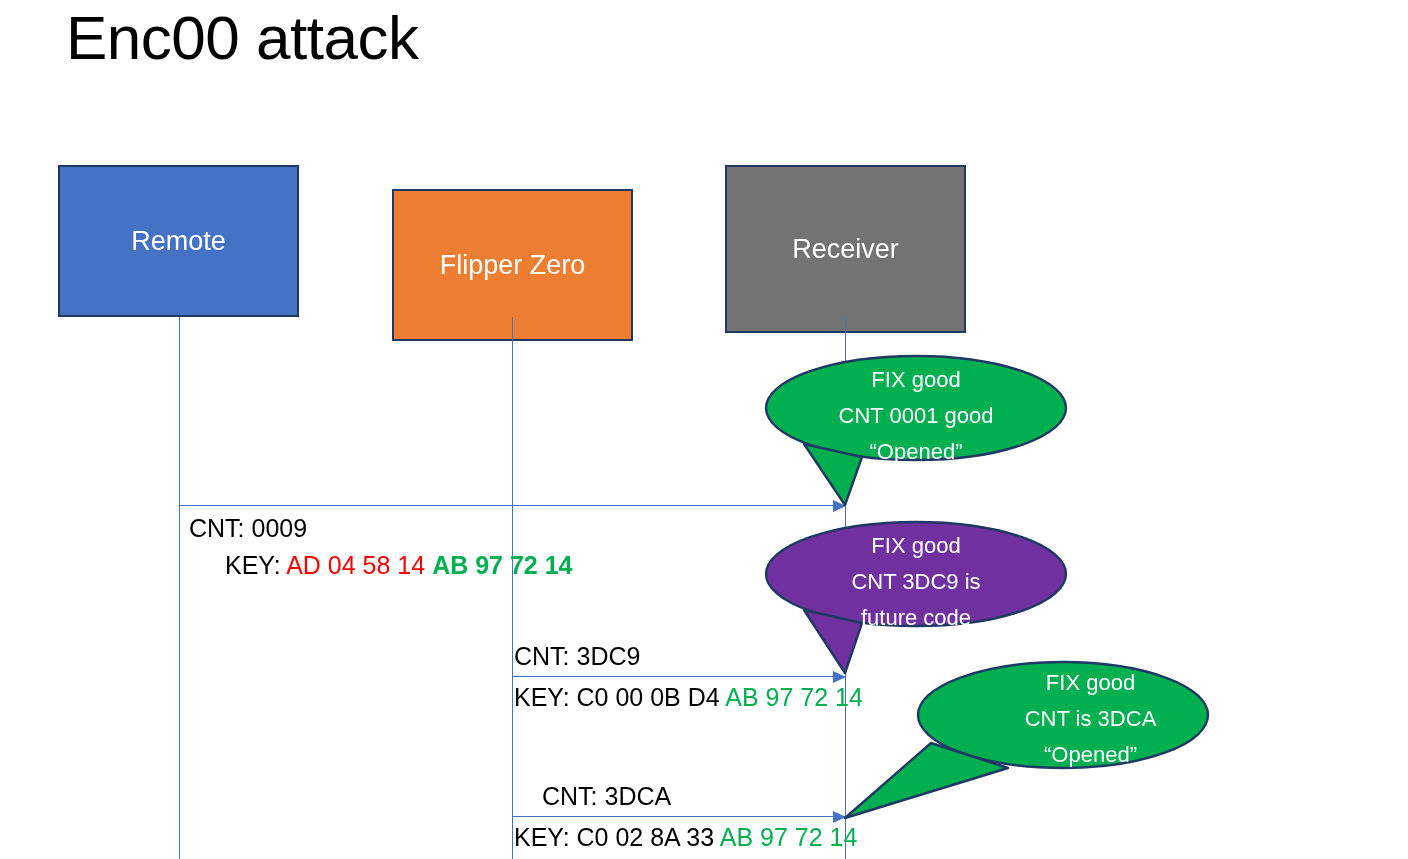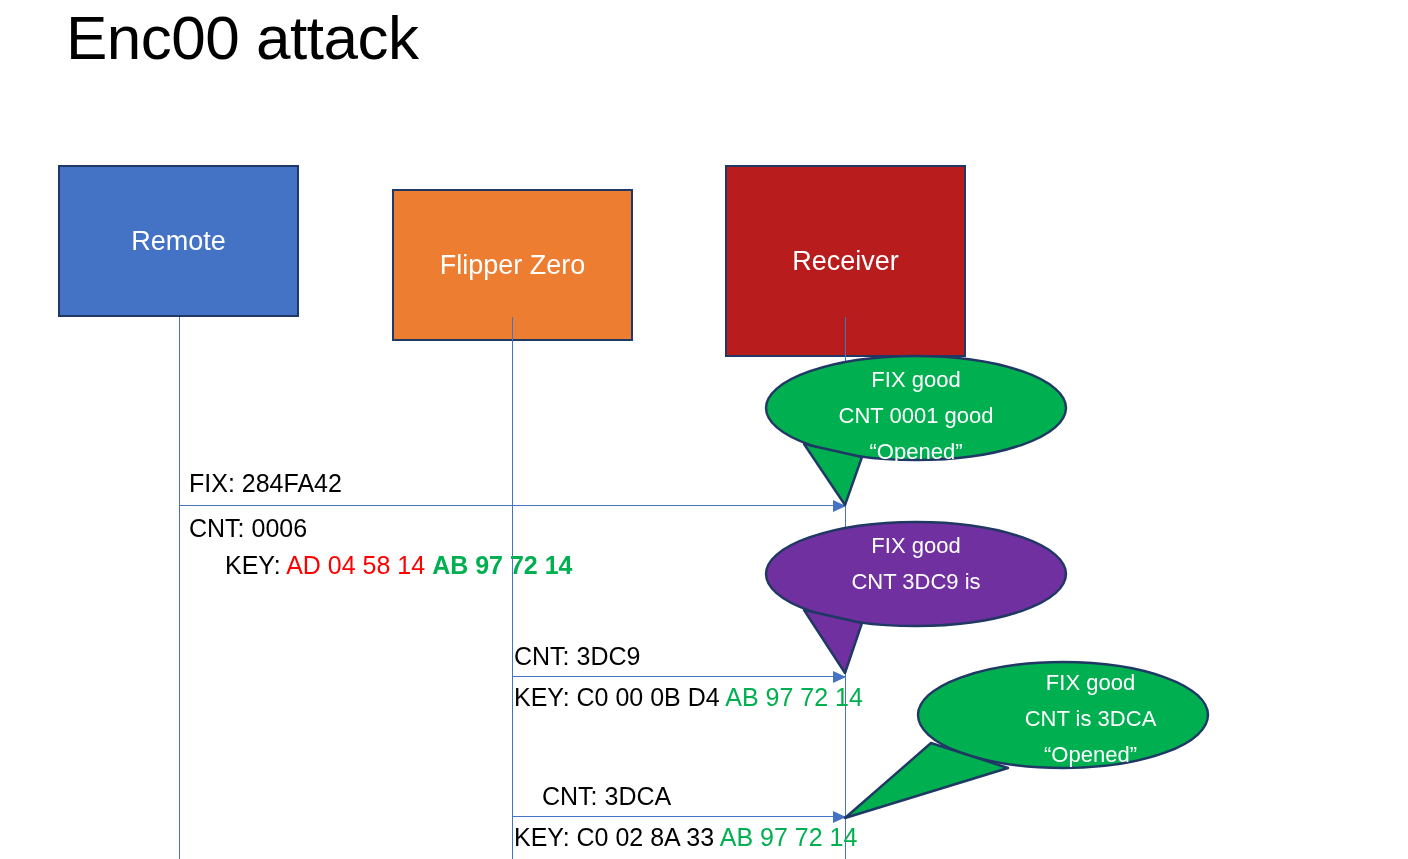--- a/index.html
+++ b/index.html
@@ -39,21 +39,21 @@
     border: 2px solid #1F3864;
     display: flex;
     align-items: center;
     justify-content: center;
     color: #ffffff;
     font-size: 27px;
     font-weight: 400;
   }
   .actor-remote   { left: 58px;  top: 165px; width: 241px; height: 152px; background: #4472C4; }
   .actor-flipper  { left: 392px; top: 165px; width: 241px; height: 152px; background: #ED7D31; margin-top: 24px; }
-  .actor-receiver { left: 725px; top: 165px; width: 241px; height: 192px; background: #b91c1c; }
+  .actor-receiver { left: 725px; top: 165px; width: 241px; height: 168px; background: #737373; }
 
   
   .lifeline {
     position: absolute;
     width: 0;
     border-left: 1.5px solid #4472C4;
   }
   .lifeline-remote   { left: 179px; top: 317px; height: 542px; }
   .lifeline-flipper  { left: 512px; top: 317px; height: 542px; }
   .lifeline-receiver { left: 845px; top: 317px; height: 542px; }
@@ -138,22 +138,21 @@
   </div>
 
   <div class="lifeline lifeline-remote"></div>
   <div class="lifeline lifeline-flipper"></div>
   <div class="lifeline lifeline-receiver"></div>
 
   <div class="msg-arrow arrow-1"></div>
   <div class="msg-arrow arrow-2"></div>
   <div class="msg-arrow arrow-3"></div>
 
-  <div class="msg-label lbl-fix">FIX: 284FA42</div>
-  <div class="msg-label lbl-cnt1">CNT: 0006</div>
+  <div class="msg-label lbl-cnt1">CNT: 0009</div>
   <div class="msg-label lbl-key1">
     <span class="hex-black">KEY: </span><span class="hex-red">AD 04 58 14</span><span class="hex-black"> </span><span class="hex-green bold">AB 97 72 14</span>
   </div>
 
   <div class="msg-label lbl-cnt2">CNT: 3DC9</div>
   <div class="msg-label lbl-key2">
     <span class="hex-black">KEY: </span><span class="hex-black">C0 00 0B D4</span><span class="hex-black"> </span><span class="hex-green">AB 97 72 14</span>
   </div>
 
   <div class="msg-label lbl-cnt3">CNT: 3DCA</div>
@@ -182,20 +181,21 @@
       <path d="M 24 56
                A 150 52 0 0 1 174 4
                A 150 52 0 0 1 324 56
                A 150 52 0 0 1 174 108
                A 150 52 0 0 1 24 56 Z" fill="#7030A0" stroke="#1F3864" stroke-width="2.4"></path>
       <path d="M 62 92 L 103 155 L 120 105 Z" fill="#7030A0" stroke="#1F3864" stroke-width="2.4" stroke-linejoin="round"></path>
     </svg>
     <div class="callout-text">
       <div>FIX good</div>
       <div>CNT 3DC9 is</div>
+      <div>future code</div>
     </div>
   </div>
 
   <div class="callout cb-3">
     <svg width="420" height="175" viewBox="0 0 420 175">
       <path d="M 75 60
                A 145 53 0 0 1 220 7
                A 145 53 0 0 1 365 60
                A 145 53 0 0 1 220 113
                A 145 53 0 0 1 75 60 Z" fill="#00B050" stroke="#1F3864" stroke-width="2.4"></path>

